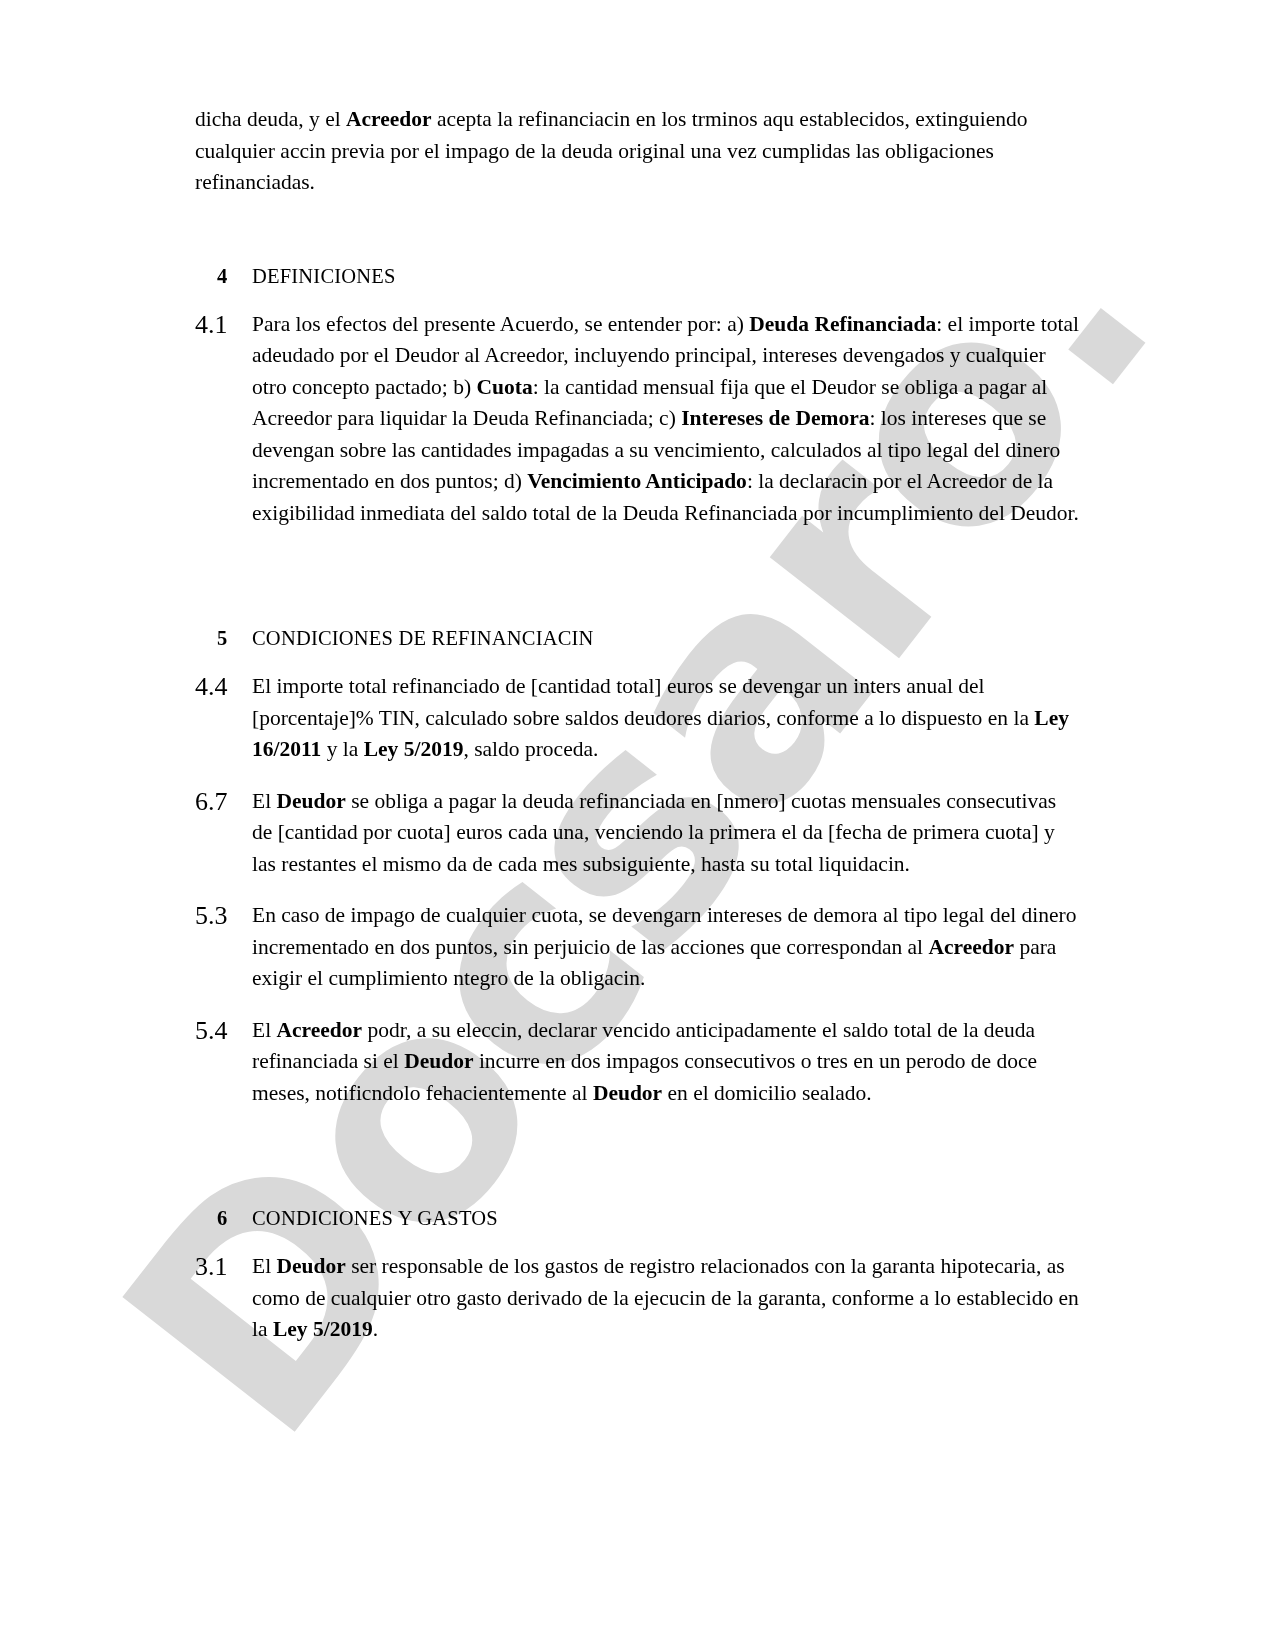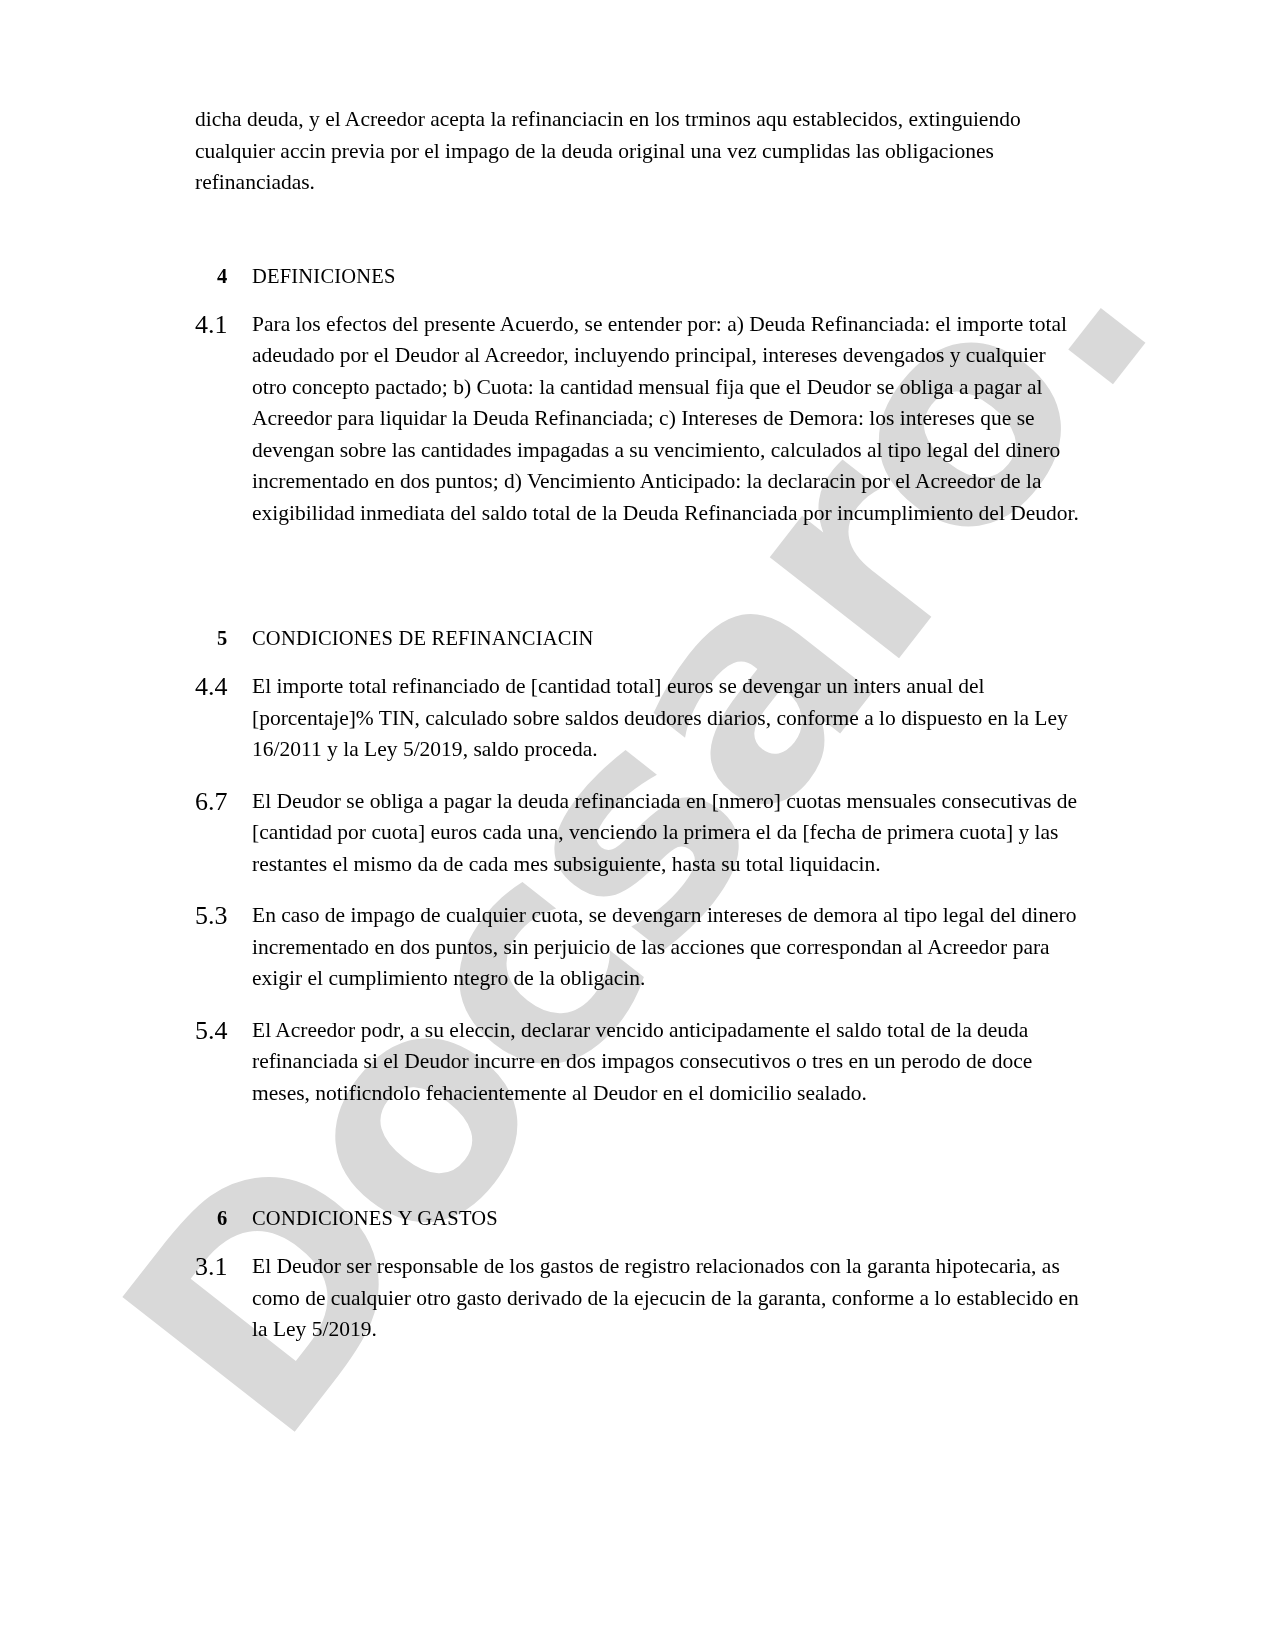--- a/index.html
+++ b/index.html
@@ -97,21 +97,21 @@
     font-weight: bold;
   }
   .heading .htext {
     font-weight: normal;
   }
 
   .sp-before-heading { height: 66px; }
   .sp-before-heading-lg { height: 78px; }
   .sp-after-heading { height: 21px; }
 
-  b, strong { font-weight: normal; }
+  b, strong { font-weight: bold; }
 </style>
 </head>
 <body>
 
 <div class="page">
 
   <div class="watermark">
     <div class="watermark-text">Docsaro.</div>
   </div>
 

